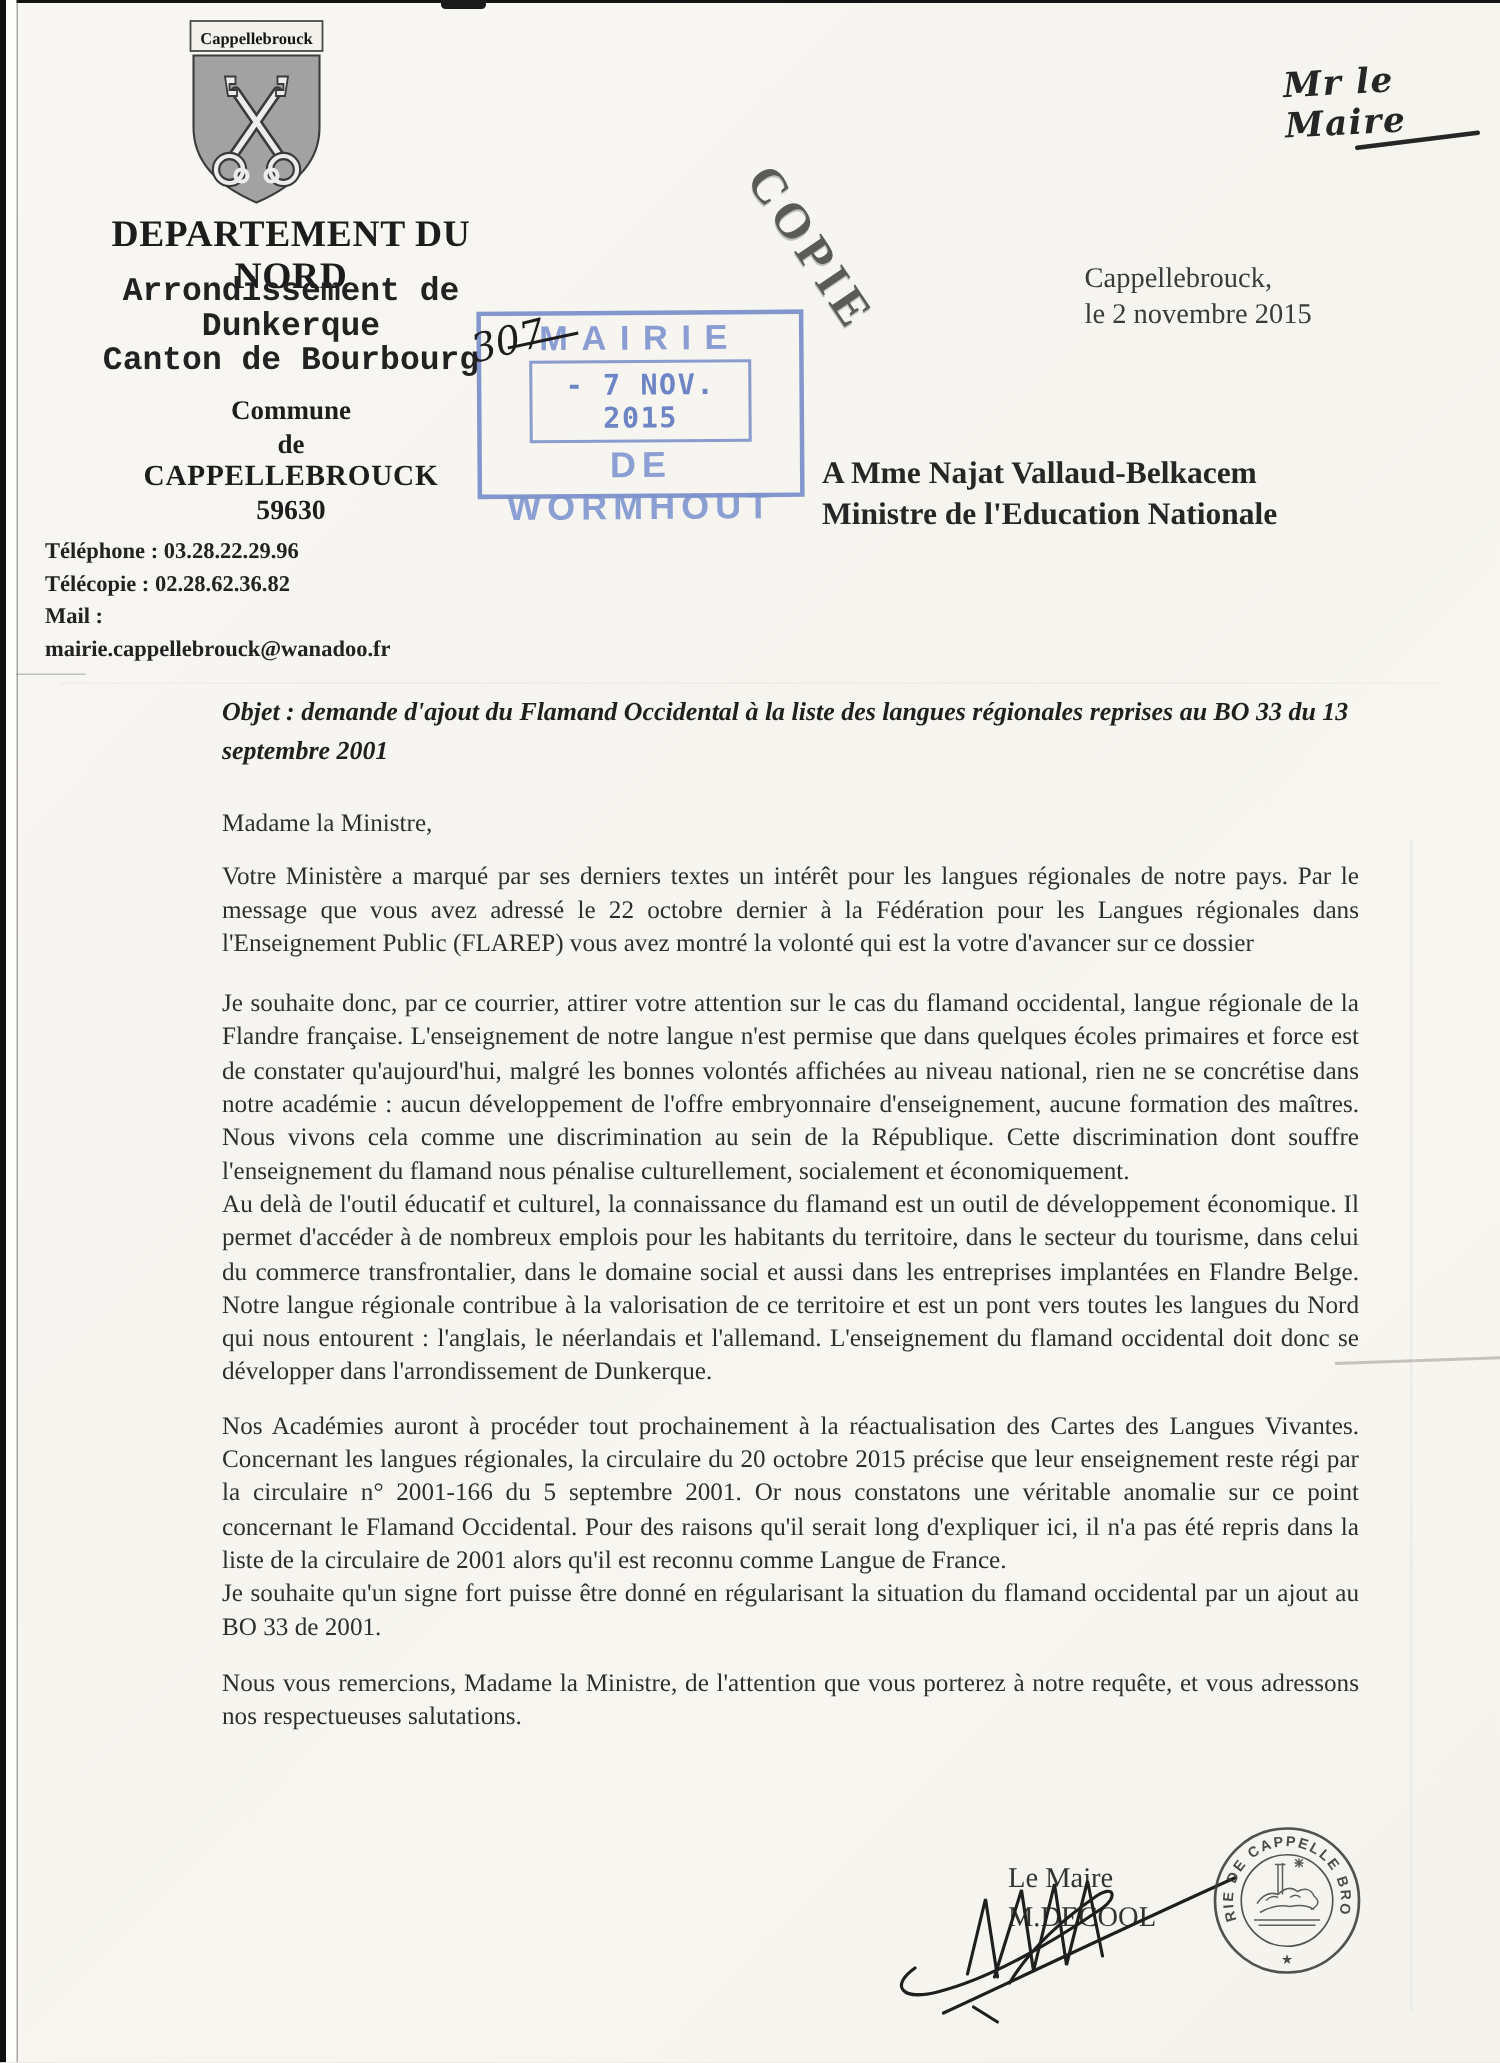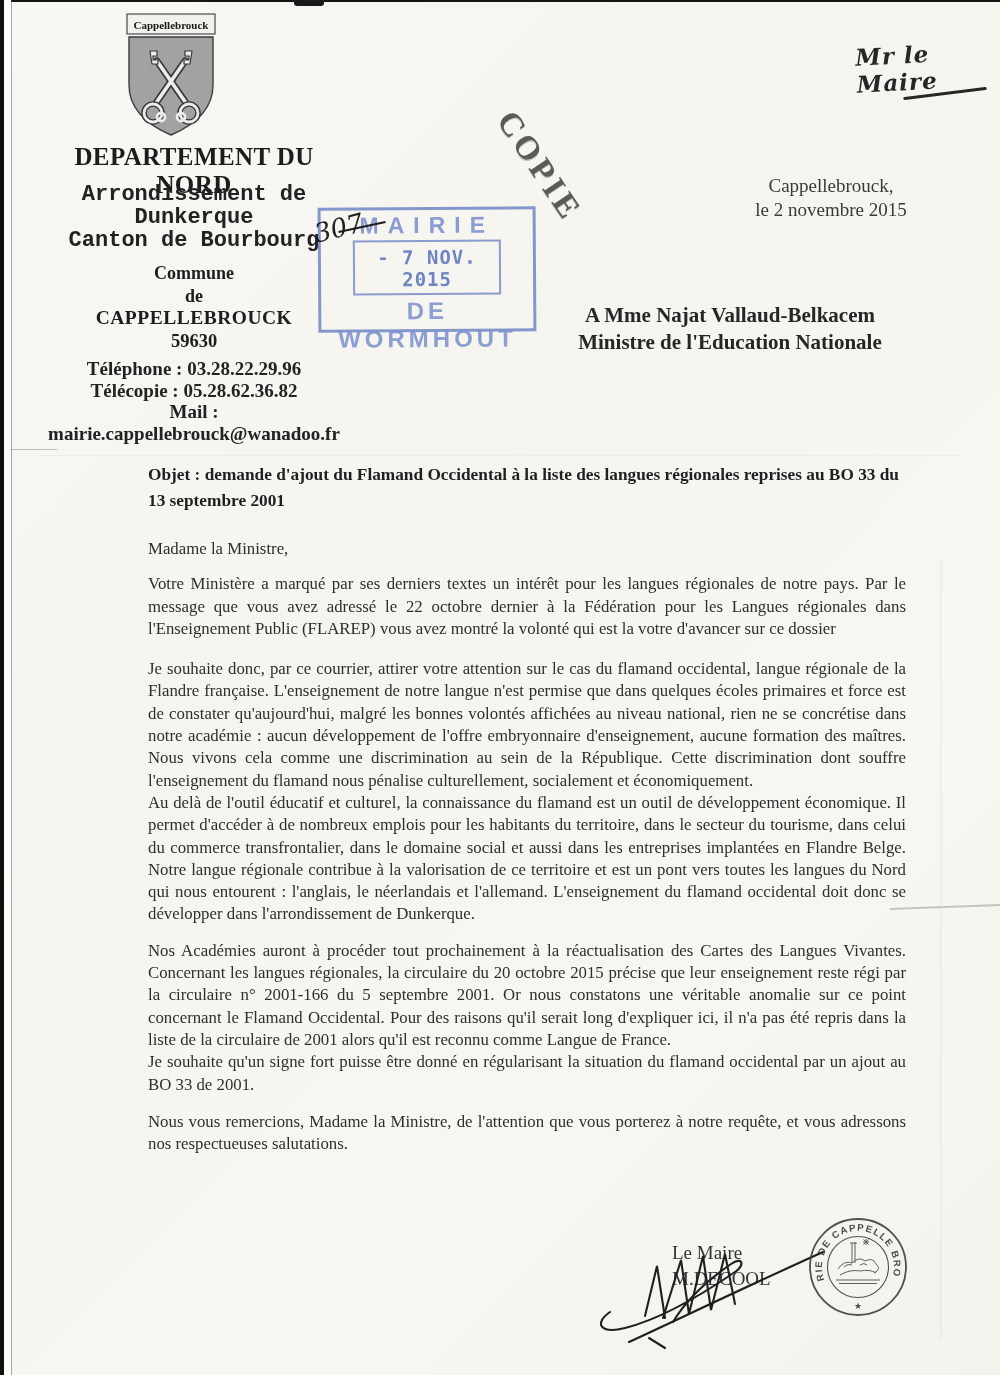--- a/index.html
+++ b/index.html
@@ -30,22 +30,22 @@
   .crest{position:absolute;left:124px;top:13px;}
   .dept{position:absolute;left:38px;top:143px;width:312px;text-align:center;
         font-weight:bold;font-size:25px;letter-spacing:.4px;color:#1c1c1c;}
   .arrblock{position:absolute;left:38px;top:183px;width:312px;text-align:center;
         font-weight:bold;font-size:22px;line-height:23px;color:#222;font-family:Liberation Mono, monospace;}
   .commune{position:absolute;left:38px;top:262px;width:312px;text-align:center;
         font-weight:bold;color:#1d1d1d;line-height:22.5px;}
   .commune .l1,.commune .l2{font-size:18px;}
   .commune .l3{font-size:19.5px;letter-spacing:.5px;}
   .commune .l4{font-size:18.5px;}
-  .contact{position:absolute;left:30px;top:358px;width:328px;text-align:center;
-        font-weight:bold;font-size:19px;line-height:21.5px;color:#222;}
+  .contact{position:absolute;left:30px;top:358px;width:328px;
+        font-weight:bold;font-size:15px;line-height:21.5px;color:#222;}
 
   
   .copie{position:absolute;left:520px;top:104px;
         font-family:"Liberation Serif",serif;font-weight:bold;
         font-size:33px;letter-spacing:4px;color:#4d4d4d;
         transform:rotate(56deg);transform-origin:left top;
         text-shadow:1px 1px 0 rgba(80,80,80,.35);opacity:.92;}
 
   
   .receipt{position:absolute;left:318px;top:207px;width:218px;height:125px;
@@ -66,29 +66,29 @@
         background:#1d1d1d;transform:rotate(-12deg);}
 
   
   .hand-note{position:absolute;left:856px;top:40px;
         font-family:"DejaVu Serif",serif;font-style:italic;font-weight:bold;
         font-size:23px;color:#262626;transform:rotate(-3deg);letter-spacing:1px;}
   .hand-note-line{position:absolute;left:903px;top:92px;width:84px;height:3px;
         background:#262626;transform:rotate(-7deg);border-radius:2px;}
 
   
-  .placedate{position:absolute;left:723px;top:174px;width:216px;text-align:center;
+  .placedate{position:absolute;left:723px;top:174px;width:216px;
         font-size:19px;line-height:24px;color:#3a3a3a;}
-  .recipient{position:absolute;left:548px;top:302px;width:364px;text-align:center;
+  .recipient{position:absolute;left:548px;top:302px;width:364px;
         font-weight:bold;font-size:21px;line-height:27px;color:#262626;}
 
   
   .letter-body{position:absolute;left:148px;top:462px;width:758px;color:#2e2e2e;}
   .letter-body p{margin:0;font-size:16.8px;line-height:22.3px;}
-  .subject{font-weight:bold;font-size:17.3px !important;line-height:26px !important;color:#1f1f1f;}
+  .subject{font-weight:bold;font-size:17.3px !important;line-height:26px !important;color:#1f1f1f;font-style:italic;}
   .salutation{margin-top:24px !important;}
   .para{text-align:justify;font-family:Liberation Serif, serif;}
   .p-first{margin-top:13px !important;}
   .g2{margin-top:18px !important;}
   .g3{margin-top:14px !important;}
   .closing{margin-top:15px !important;text-align:justify;}
 
   
   .signoff{position:absolute;left:672px;top:1240px;font-size:19px;line-height:26px;color:#333;}
   .sig-svg{position:absolute;left:585px;top:1220px;}
@@ -146,21 +146,21 @@
     <div>Canton de Bourbourg</div>
   </div>
   <div class="commune">
     <div class="l1">Commune</div>
     <div class="l2">de</div>
     <div class="l3">CAPPELLEBROUCK</div>
     <div class="l4">59630</div>
   </div>
   <div class="contact">
     <div>Téléphone : 03.28.22.29.96</div>
-    <div>Télécopie : 05.28.62.36.82</div>
+    <div>Télécopie : 02.28.62.36.82</div>
     <div>Mail :</div>
     <div>mairie.cappellebrouck@wanadoo.fr</div>
   </div>
 
   <div class="copie">COPIE</div>
 
   <div class="receipt">
     <div class="r1">MAIRIE</div>
     <div class="rbox">
       <span class="rdate">- 7 NOV. 2015</span>

